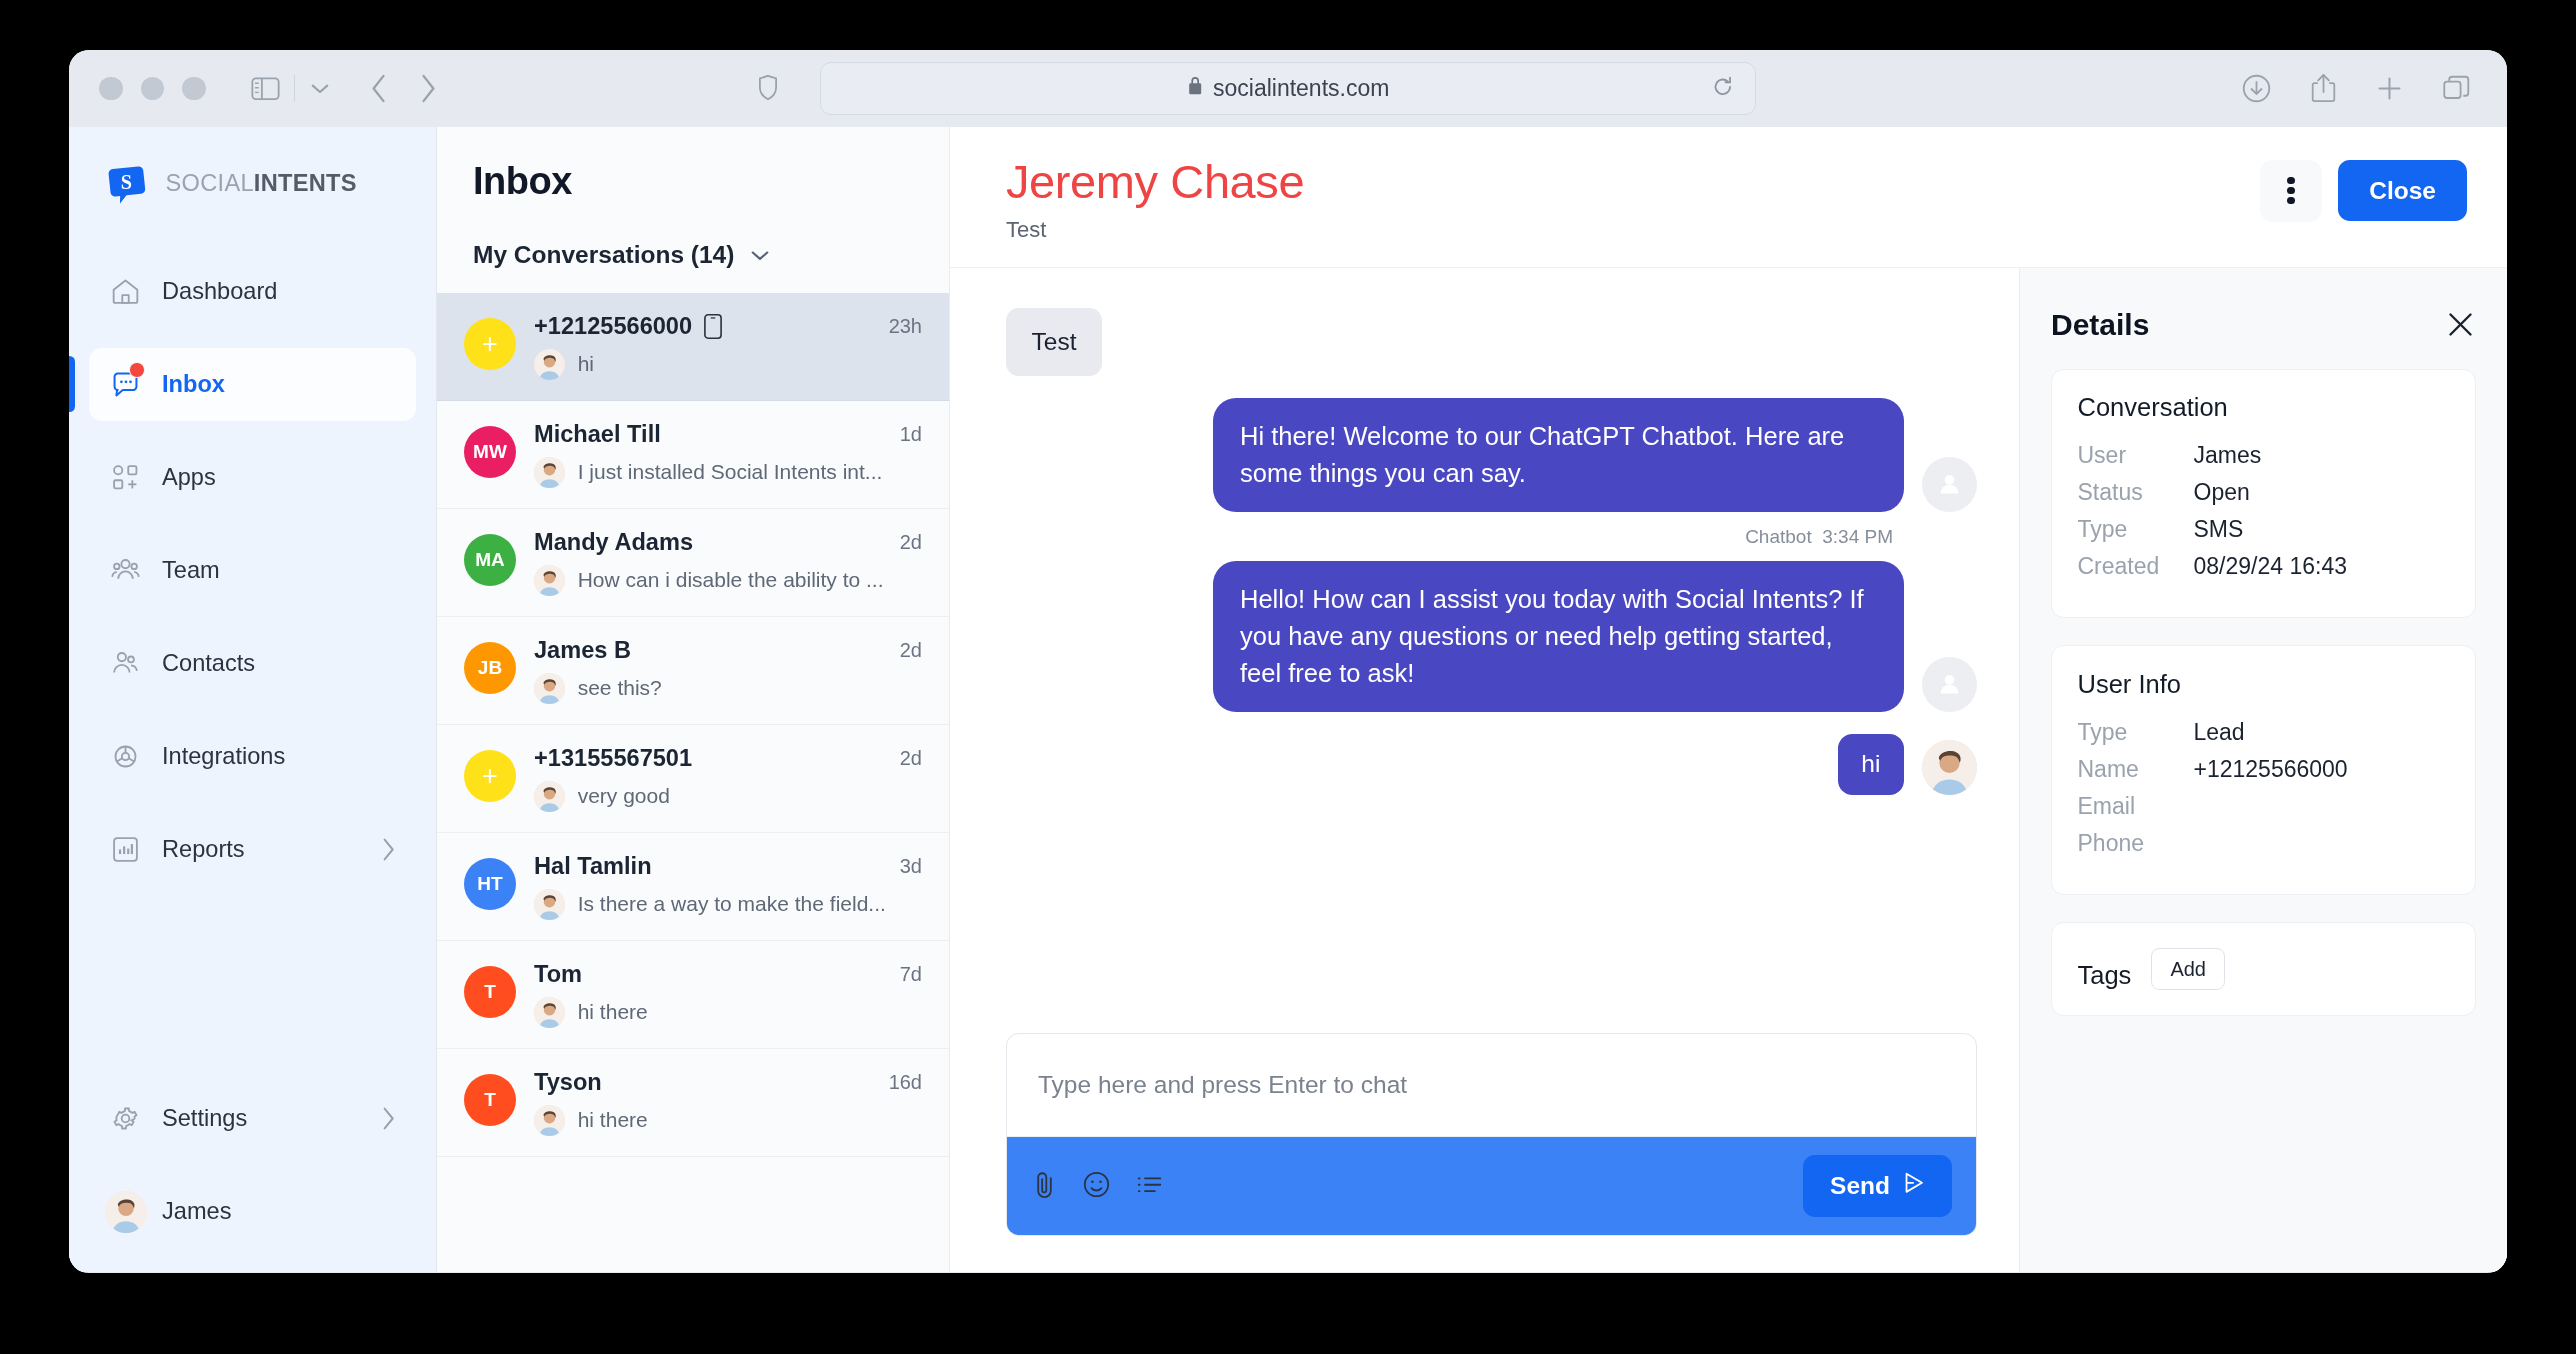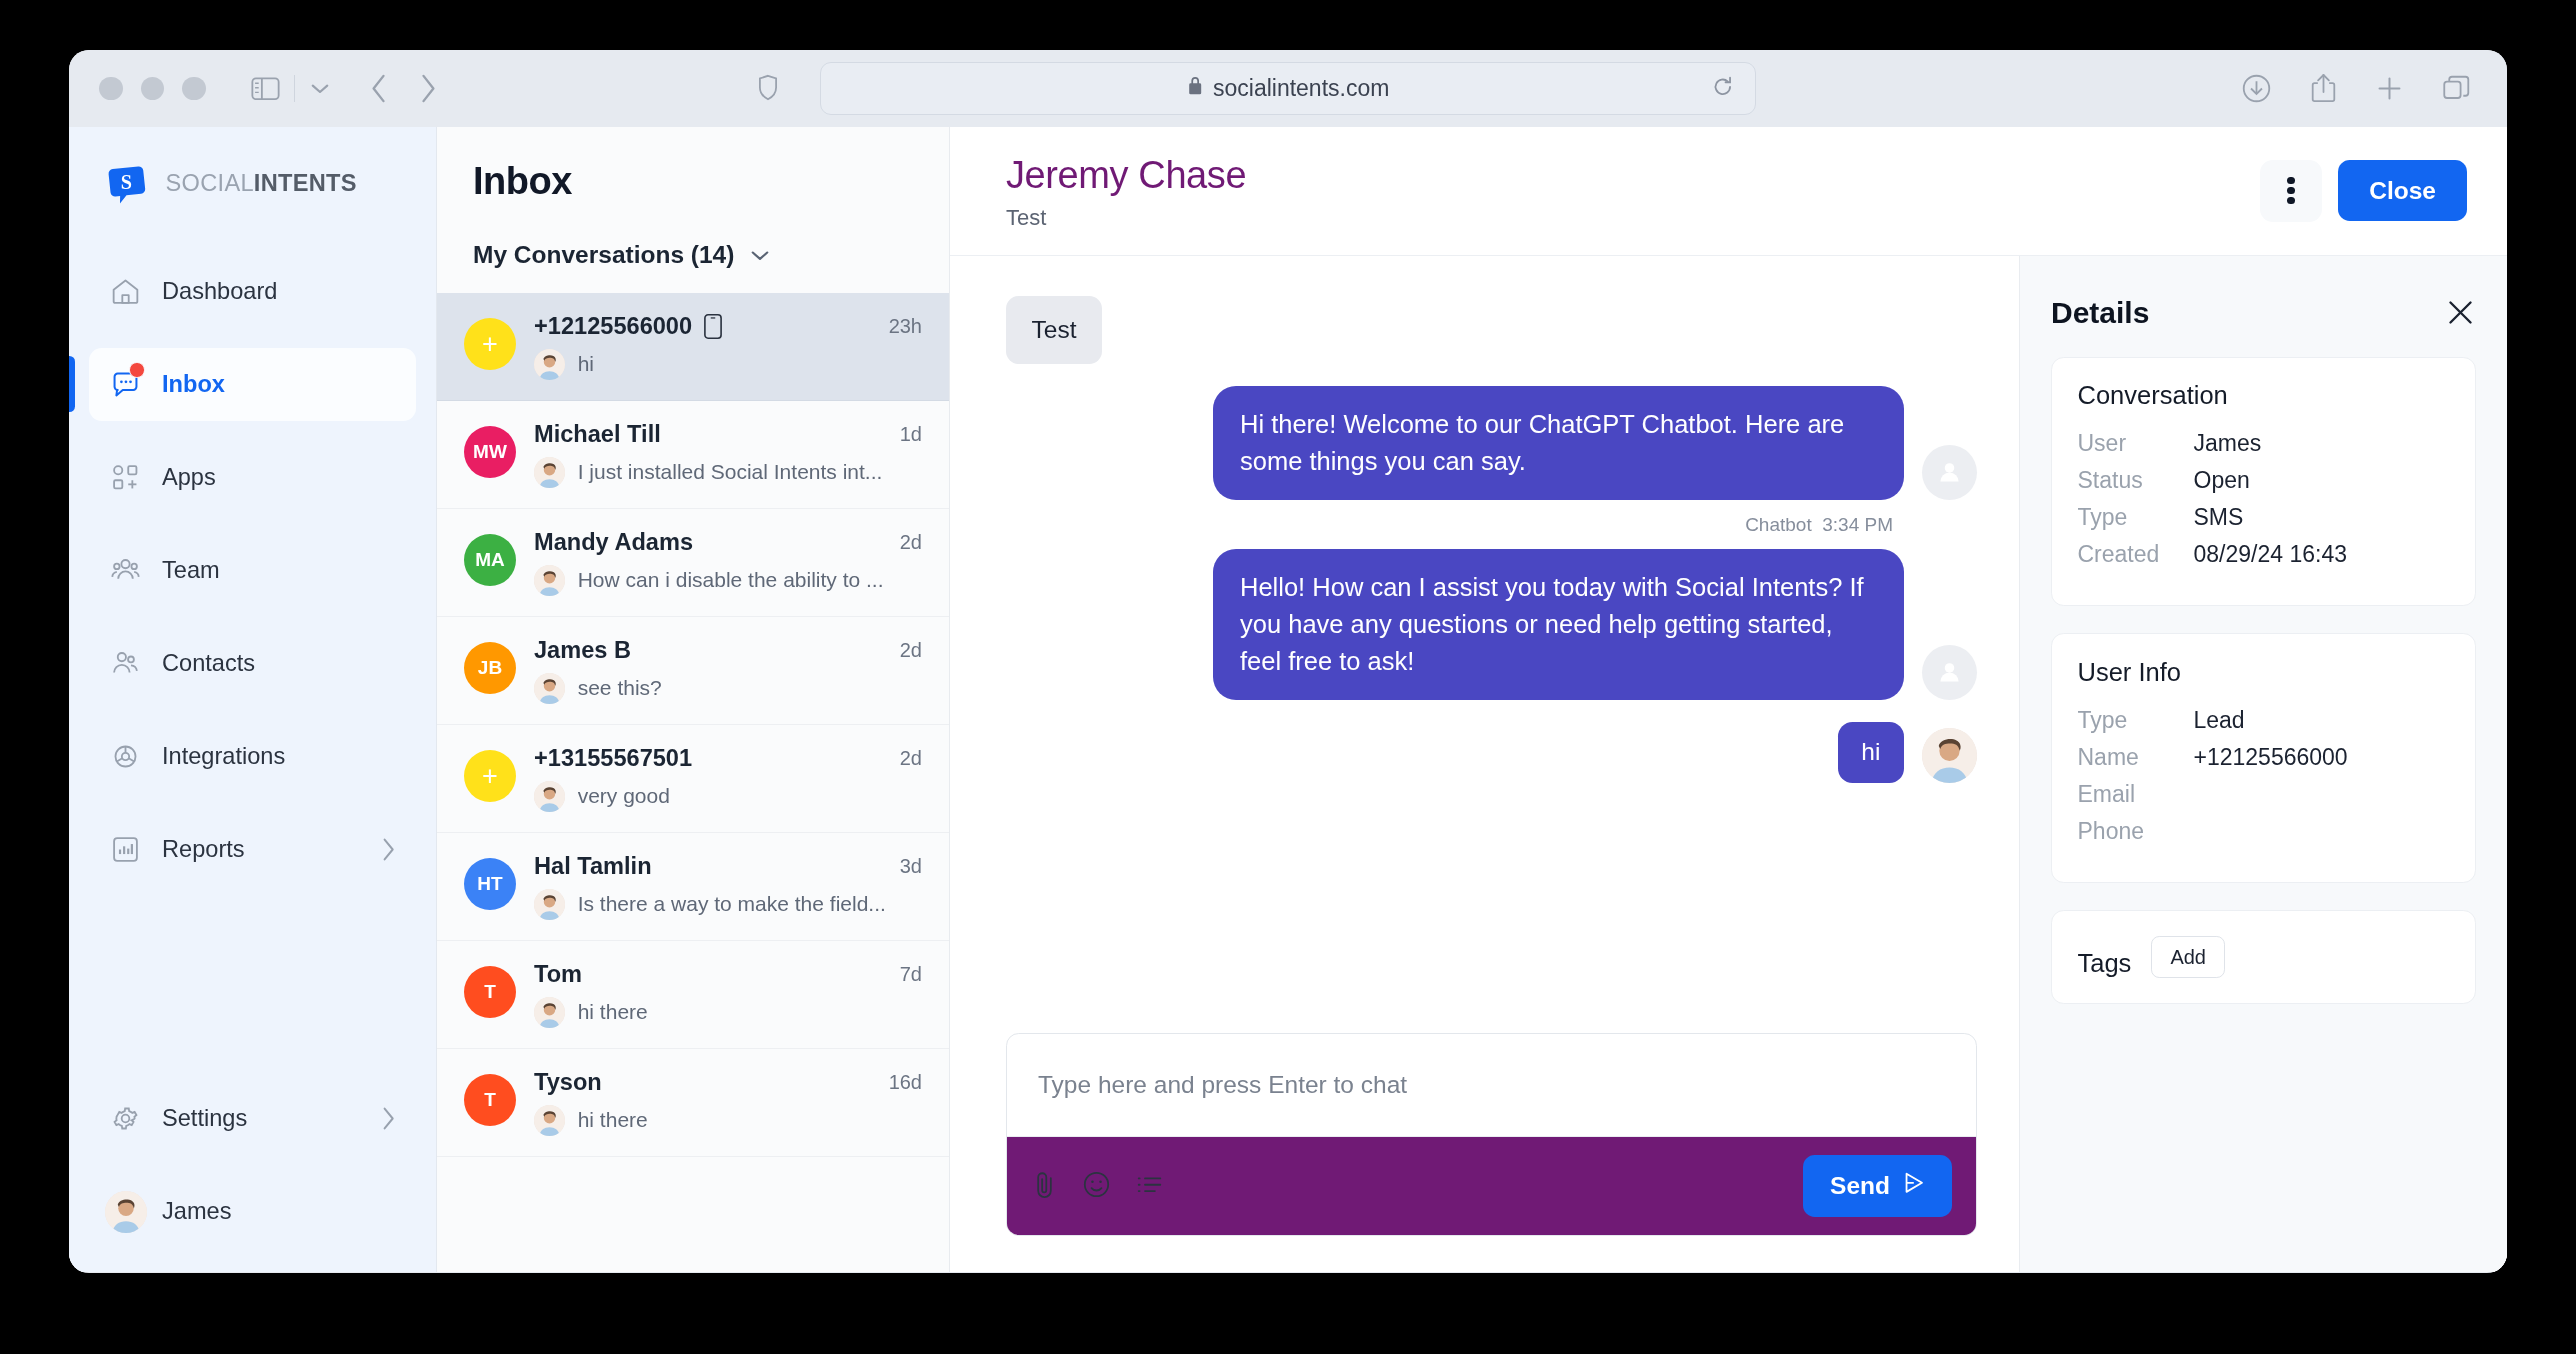--- a/index.html
+++ b/index.html
@@ -155,21 +155,21 @@
   .conv-preview { font-size: 21px; color: #5f6877; white-space: nowrap; overflow: hidden; text-overflow: ellipsis; }
   .phone-icon { color: #2b3340; display: flex; }
 
   
   .chatcol { flex: 1; display: flex; flex-direction: column; background: #fff; min-width: 0; }
   .chat-head {
     display: flex; align-items: flex-start;
     padding: 27px 40px 23.6px 56px;
     border-bottom: 0.9px solid #eceff3;
   }
-  .chat-title { font-size: 38px; font-weight: 400; color: #701a75; letter-spacing: -0.4px; }
+  .chat-title { font-size: 47px; font-weight: 400; color: #ef4444; letter-spacing: -0.4px; }
   .chat-sub { font-size: 22px; color: #5c6473; margin-top: 8.2px; }
   .chat-head-actions { margin-left: auto; display: flex; align-items: center; gap: 16.4px; padding-top: 5.5px; }
   .kebab-btn {
     width: 62px; height: 62px; border-radius: 12.7px;
     background: #f7f9fb;
     display: flex; align-items: center; justify-content: center;
     cursor: pointer;
   }
   .kebab-dot { width: 7.3px; height: 7.3px; border-radius: 50%; background: #101827; margin: 2.7px 0; }
   .close-btn {
@@ -220,21 +220,21 @@
     border-radius: 12.7px;
     overflow: hidden;
     background: #fff;
   }
   .composer-input {
     height: 102px; display: flex; align-items: center;
     padding: 0 31px;
     font-size: 24.5px; color: #7a828f;
   }
   .composer-bar {
-    background: #701a75;
+    background: #3b82f6;
     border-top: 0.9px solid #eaedf1;
     display: flex; align-items: center;
     padding: 18px 23.6px;
     gap: 11px;
   }
   .composer-tools { display: flex; align-items: center; gap: 25.5px; color: #2b3340; }
   .send-btn {
     margin-left: auto;
     background: #1266f1; color: #fff;
     font-size: 24.5px; font-weight: 700;

